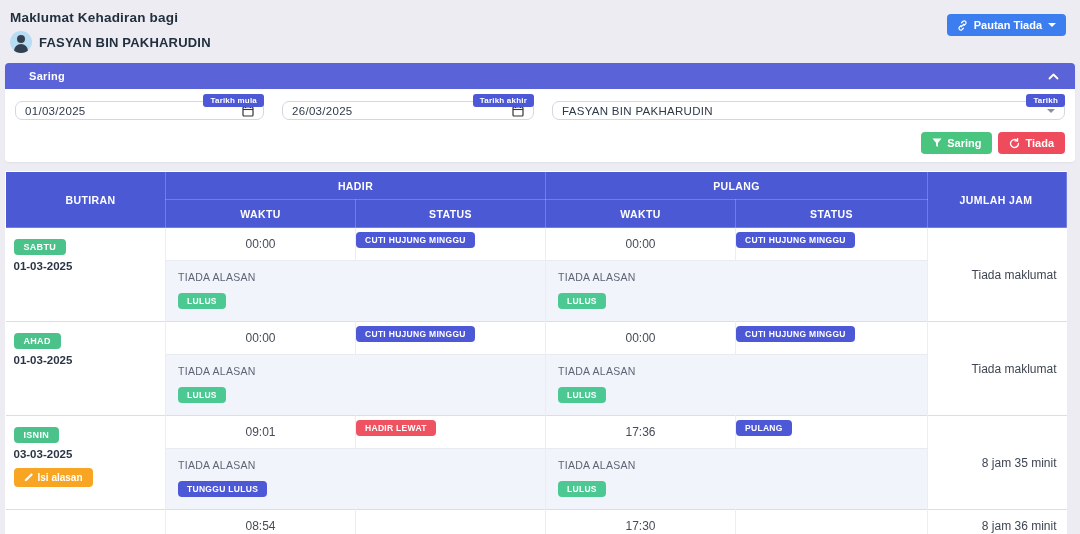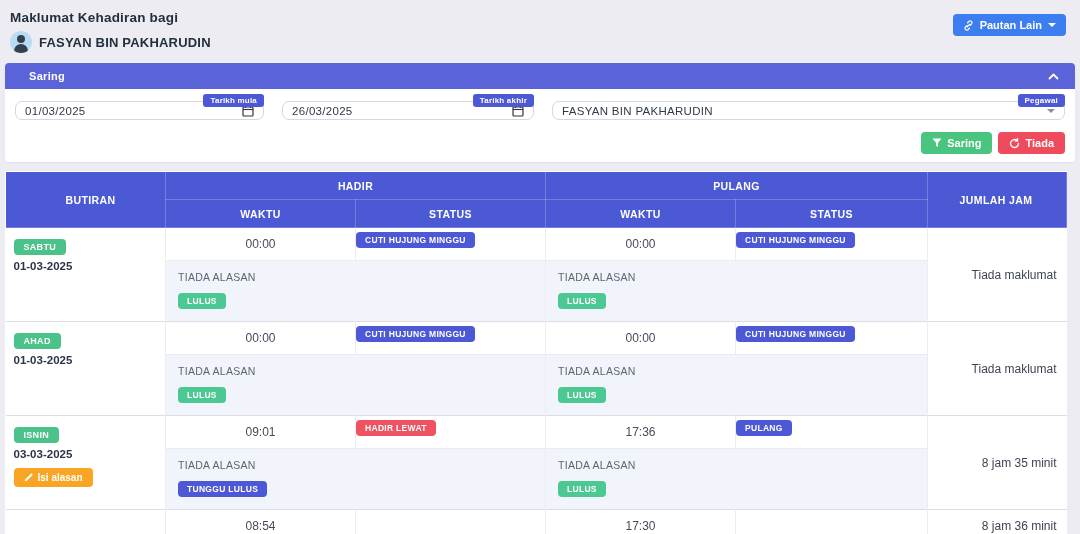--- a/index.html
+++ b/index.html
@@ -99,21 +99,21 @@
         <span class="body"></span>
       </span>
     <span class="person-name">FASYAN BIN PAKHARUDIN</span>
   </div>
   <button class="btn-blue">
     <span>
       <svg width="11" height="11" viewBox="0 0 12 12">
           <path d="M4.6 7.4 7.4 4.6 M4.2 6.2 2.6 7.8a2 2 0 0 0 2.8 2.8l1.6-1.6 M7.8 5.8 9.4 4.2a2 2 0 0 0-2.8-2.8L5 3" stroke="#fff" stroke-width="1.3" fill="none" stroke-linecap="round"></path>
         </svg>
     </span>
-    <span>Pautan Lain</span>
+    <span>Pautan Tiada</span>
     <span class="caret-down"></span>
   </button>
 </div>
 
 <div class="filter-card">
   <div class="filter-bar">
     <span class="filter-bar-title">Saring</span>
     <span>
       <svg width="11" height="7" viewBox="0 0 11 7">
           <polyline points="1.5,5.5 5.5,1.5 9.5,5.5" stroke="#fff" stroke-width="1.8" fill="none" stroke-linecap="round" stroke-linejoin="round"></polyline>
@@ -144,21 +144,21 @@
             <svg width="12" height="12" viewBox="0 0 12 12">
                 <rect x="1" y="2" width="10" height="9" rx="1" fill="none" stroke="#333" stroke-width="1.2"></rect>
                 <line x1="3.5" y1="0.8" x2="3.5" y2="3" stroke="#333" stroke-width="1.2"></line>
                 <line x1="8.5" y1="0.8" x2="8.5" y2="3" stroke="#333" stroke-width="1.2"></line>
                 <line x1="1" y1="4.5" x2="11" y2="4.5" stroke="#333" stroke-width="1.1"></line>
               </svg>
           </span>
         </div>
       </div>
       <div class="field field-pegawai">
-        <span class="field-badge">Pegawai</span>
+        <span class="field-badge">Tarikh</span>
         <div class="input-box">
           <span class="input-text">FASYAN BIN PAKHARUDIN</span>
           <span class="select-caret"></span>
         </div>
       </div>
     </div>
     <div class="filter-actions">
       <button class="btn-small btn-green">
         <span>
           <svg width="10" height="10" viewBox="0 0 10 10">

